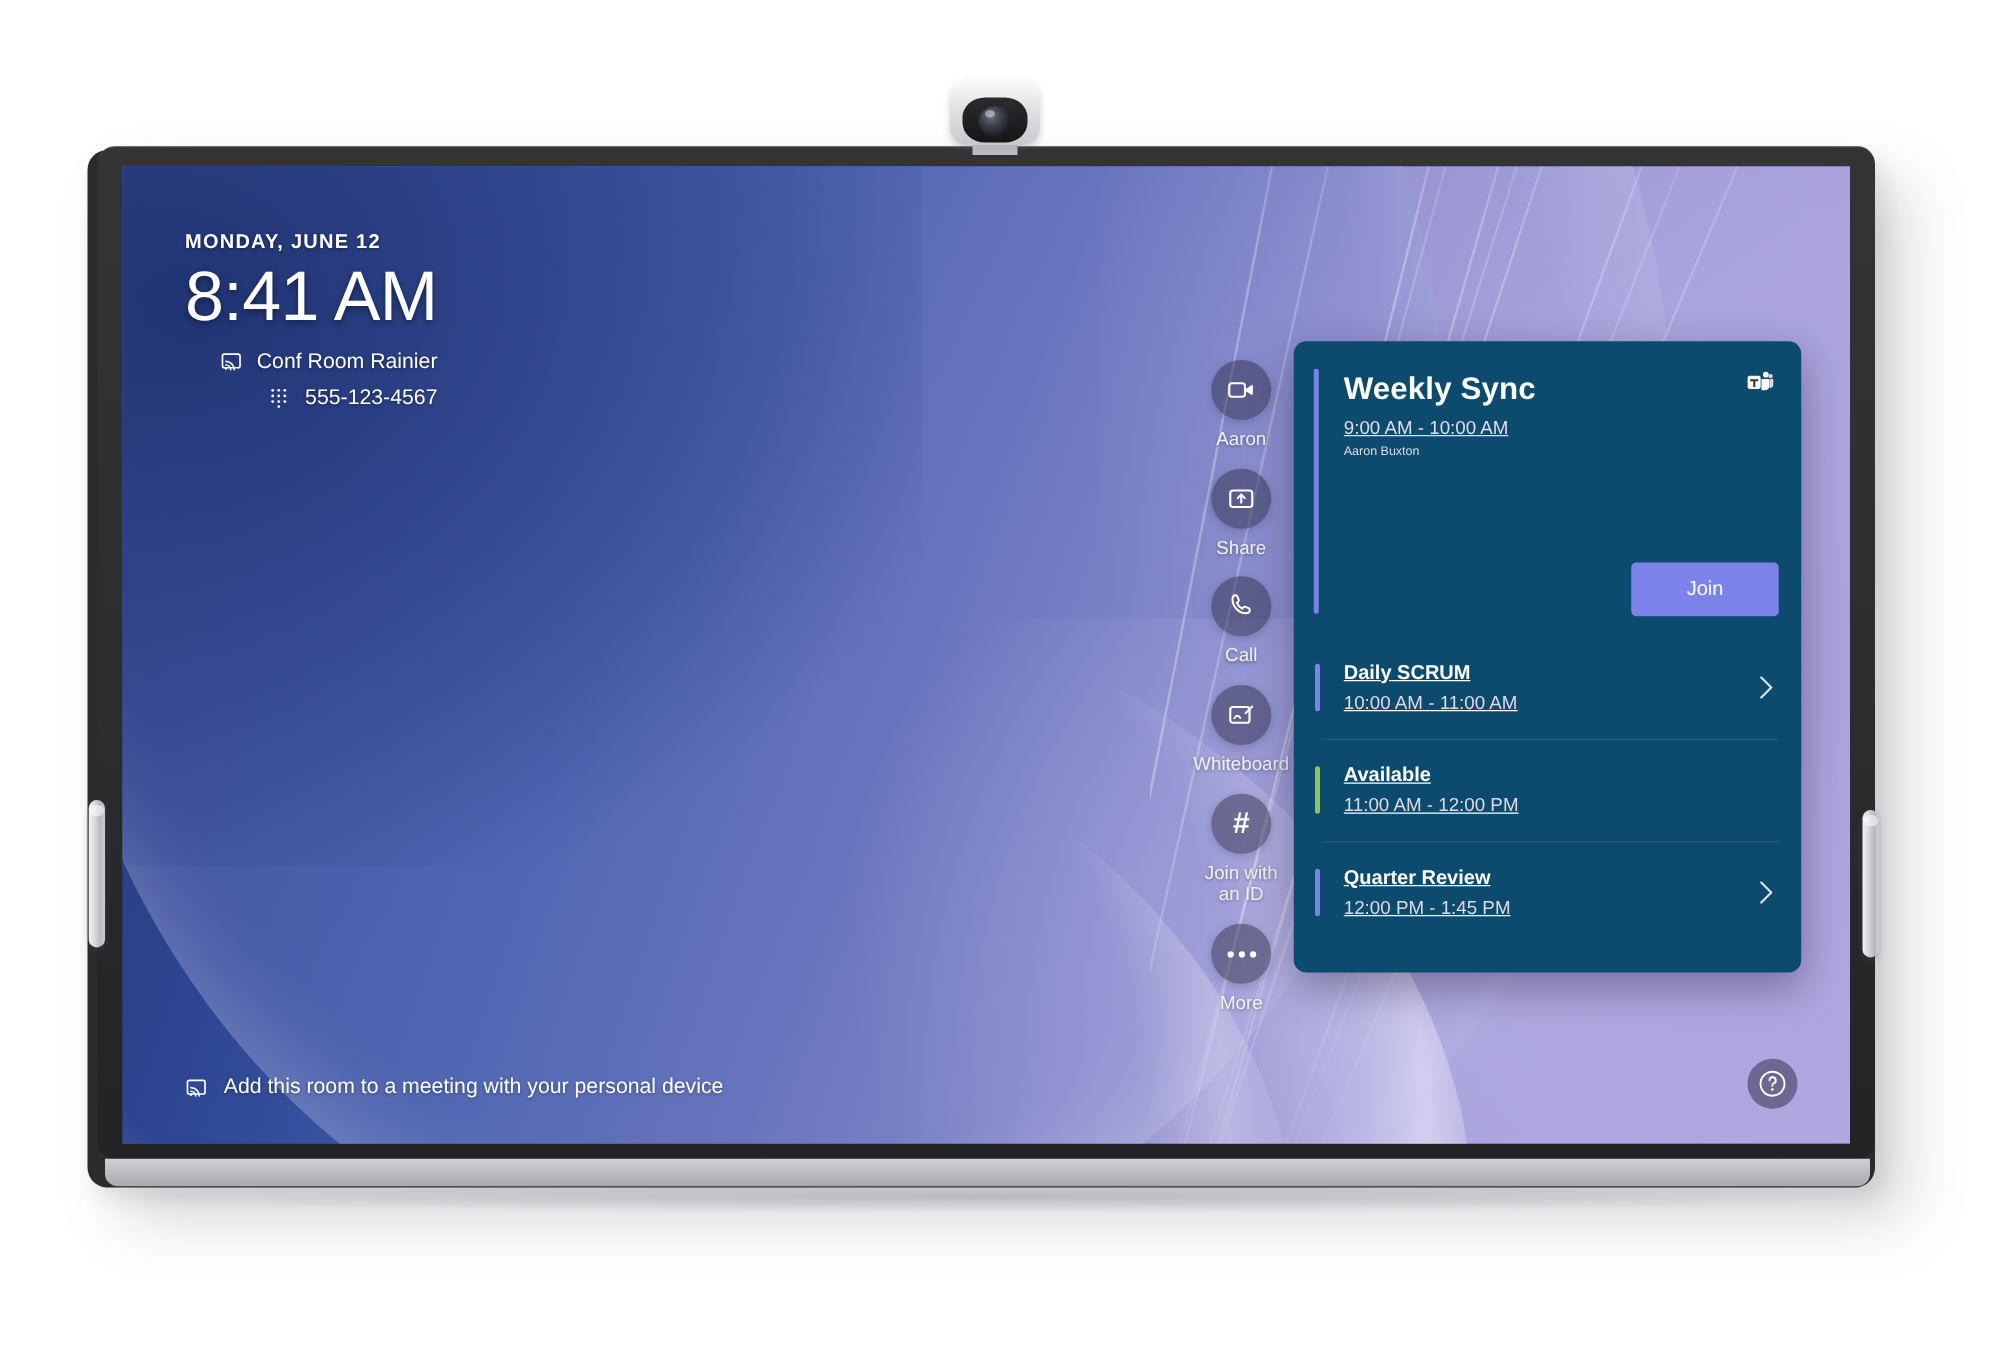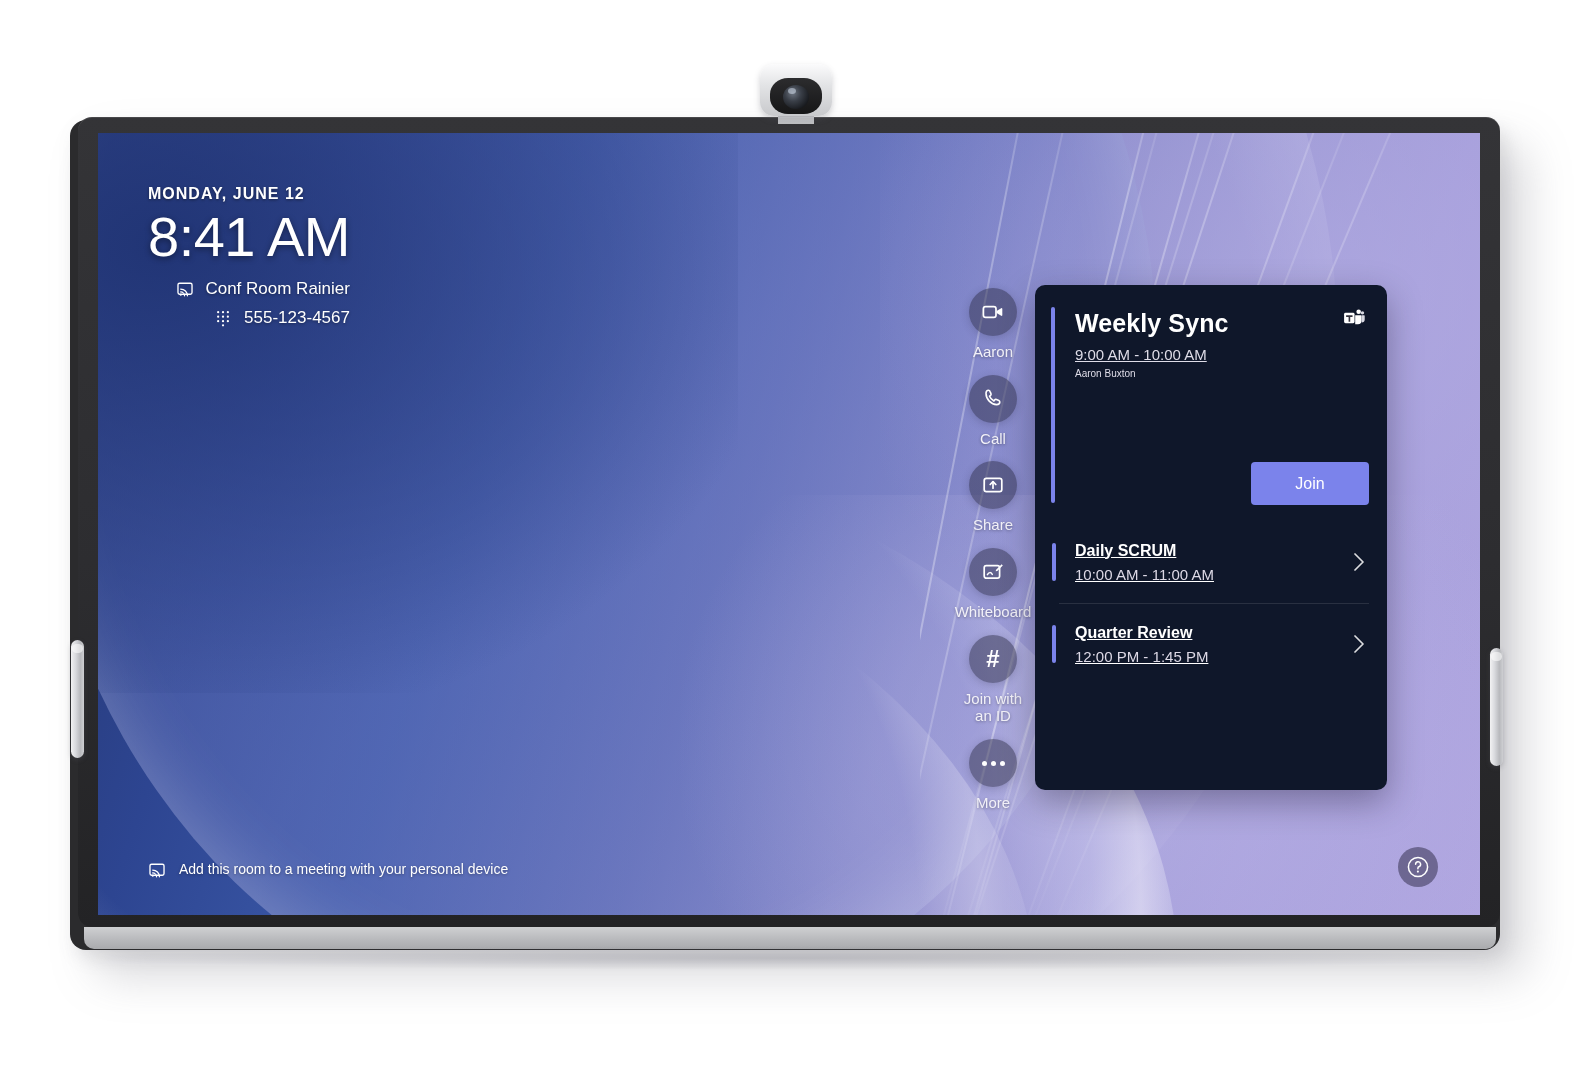--- a/index.html
+++ b/index.html
@@ -195,23 +195,23 @@
   .rail-label {
     margin-top: 7px; color: #f2f1f8; font-size: 15px; text-align: center; line-height: 1.18;
     text-shadow: 0 1px 3px rgba(0,0,0,0.35);
   }
   .rail-hash { color: #fff; font-size: 24px; font-weight: 700; line-height: 1; }
   .rail-dots { display: flex; gap: 4px; }
   .rail-dots i { width: 5px; height: 5px; border-radius: 50%; background: #fff; display: block; }
 
   
   .cal-panel {
-    position: absolute; left: 937px; top: 152px;
-    width: 352px; height: 505px;
-    background: #0f172a;
+    position: absolute; left: 937px; top: 140px;
+    width: 406px; height: 505px;
+    background: #0c4a6e;
     border-radius: 10px;
     box-shadow: 0 12px 34px rgba(26,22,48,0.38);
     overflow: hidden;
     color: #fff;
   }
   .cal-hero { position: relative; height: 236px; padding: 24px 22px 0 24px; }
   .hero-accent {
     position: absolute; left: 16px; top: 22px; width: 4px; height: 196px;
     border-radius: 2px; background: #7b83eb;
   }
@@ -238,22 +238,22 @@
   }
   .row-accent { position: absolute; left: 17px; top: 22px; width: 4px; height: 38px; border-radius: 2px; }
   .row-text { margin-left: 16px; flex: 1; text-decoration: underline; }
   .row-title { font-size: 16px; font-weight: 700; }
   .row-time { font-size: 15px; color: #ddd9e6; margin-top: 6px; }
   .chevron { width: 12px; height: 20px; flex: none; opacity: 0.85; }
 
   
   .bottom-hint {
     position: absolute; left: 50px; bottom: 36px;
-    display: flex; align-items: flex-start; gap: 13px;
-    color: #fff; font-size: 14px;
+    display: flex; align-items: flex-end; gap: 13px;
+    color: #fff; font-size: 17px;
     text-shadow: 0 1px 3px rgba(0,0,0,0.35);
     cursor: pointer;
   }
   .help-btn {
     position: absolute; right: 42px; bottom: 28px;
     width: 40px; height: 40px; border-radius: 50%;
     background: rgba(48,45,72,0.52);
     display: flex; align-items: center; justify-content: center;
     cursor: pointer;
   }
@@ -337,35 +337,35 @@
             <rect x="2.4" y="6.6" width="12.6" height="10.8" rx="2.2" fill="none" stroke="#fff" stroke-width="1.7"></rect>
             <path d="M15.6 11.1l4.6-2.9c.5-.3 1.1.05 1.1.63v6.34c0 .58-.6.93-1.1.63l-4.6-2.9z" fill="#fff"></path>
           </svg>
         </div>
         <div class="rail-label">Aaron</div>
       </div>
 
       <div class="rail-item">
         <div class="rail-circle">
           <svg width="24" height="24" viewBox="0 0 24 24">
-            <path d="M7.6 3.2c-1.6 0-2.6 1.3-2.6 3.1 0 5.9 5.1 11.3 10.6 11.3 1.9 0 3.2-1.1 3.2-2.6 0-.7-.3-1.2-1-1.5l-2.3-1c-.8-.35-1.5-.1-2 .6l-.6.85c-2-1-3.6-2.7-4.4-4.7l.85-.6c.7-.5.95-1.2.6-2l-1-2.3c-.3-.75-.9-1.15-1.35-1.15z" fill="none" stroke="#fff" stroke-width="1.6" stroke-linejoin="round"></path>
-          </svg>
-        </div>
-        <div class="rail-label">Call</div>
-      </div>
-
-      <div class="rail-item">
-        <div class="rail-circle">
-          <svg width="24" height="24" viewBox="0 0 24 24">
             <rect x="3.2" y="5.4" width="17.6" height="13.2" rx="2.2" fill="none" stroke="#fff" stroke-width="1.7"></rect>
             <path d="M12 15.2V8.9" stroke="#fff" stroke-width="1.7" stroke-linecap="round"></path>
             <path d="M9.2 11.5L12 8.6l2.8 2.9" fill="none" stroke="#fff" stroke-width="1.7" stroke-linecap="round" stroke-linejoin="round"></path>
           </svg>
         </div>
         <div class="rail-label">Share</div>
+      </div>
+
+      <div class="rail-item">
+        <div class="rail-circle">
+          <svg width="24" height="24" viewBox="0 0 24 24">
+            <path d="M7.6 3.2c-1.6 0-2.6 1.3-2.6 3.1 0 5.9 5.1 11.3 10.6 11.3 1.9 0 3.2-1.1 3.2-2.6 0-.7-.3-1.2-1-1.5l-2.3-1c-.8-.35-1.5-.1-2 .6l-.6.85c-2-1-3.6-2.7-4.4-4.7l.85-.6c.7-.5.95-1.2.6-2l-1-2.3c-.3-.75-.9-1.15-1.35-1.15z" fill="none" stroke="#fff" stroke-width="1.6" stroke-linejoin="round"></path>
+          </svg>
+        </div>
+        <div class="rail-label">Call</div>
       </div>
 
       <div class="rail-item">
         <div class="rail-circle">
           <svg width="24" height="24" viewBox="0 0 24 24">
             <rect x="3.2" y="5.6" width="15.4" height="12.6" rx="2.1" fill="none" stroke="#fff" stroke-width="1.7"></rect>
             <path d="M20.6 4.2l1.2 1.2-5.5 5.5-1.6.4.4-1.6z" fill="#fff"></path>
             <path d="M6.4 14.6c1.6-2.6 3.4-2.6 4.9-.2" fill="none" stroke="#fff" stroke-width="1.5" stroke-linecap="round"></path>
           </svg>
         </div>
@@ -422,20 +422,27 @@
             <div class="row-accent" style="background: rgb(123, 131, 235);"></div>
             <div class="row-text">
               <div class="row-title">Daily SCRUM</div>
               <div class="row-time">10:00 AM - 11:00 AM</div>
             </div>
             <svg class="chevron" viewBox="0 0 12 20">
               <path d="M2 2 L10 10 L2 18" fill="none" stroke="#ffffff" stroke-width="1.7" stroke-linecap="round" stroke-linejoin="round"></path>
             </svg>
           </div>
           <div class="cal-row">
+            <div class="row-accent" style="background: rgb(146, 195, 83);"></div>
+            <div class="row-text">
+              <div class="row-title">Available</div>
+              <div class="row-time">11:00 AM - 12:00 PM</div>
+            </div>
+          </div>
+          <div class="cal-row">
             <div class="row-accent" style="background: rgb(123, 131, 235);"></div>
             <div class="row-text">
               <div class="row-title">Quarter Review</div>
               <div class="row-time">12:00 PM - 1:45 PM</div>
             </div>
             <svg class="chevron" viewBox="0 0 12 20">
               <path d="M2 2 L10 10 L2 18" fill="none" stroke="#ffffff" stroke-width="1.7" stroke-linecap="round" stroke-linejoin="round"></path>
             </svg>
           </div>
         </div>

